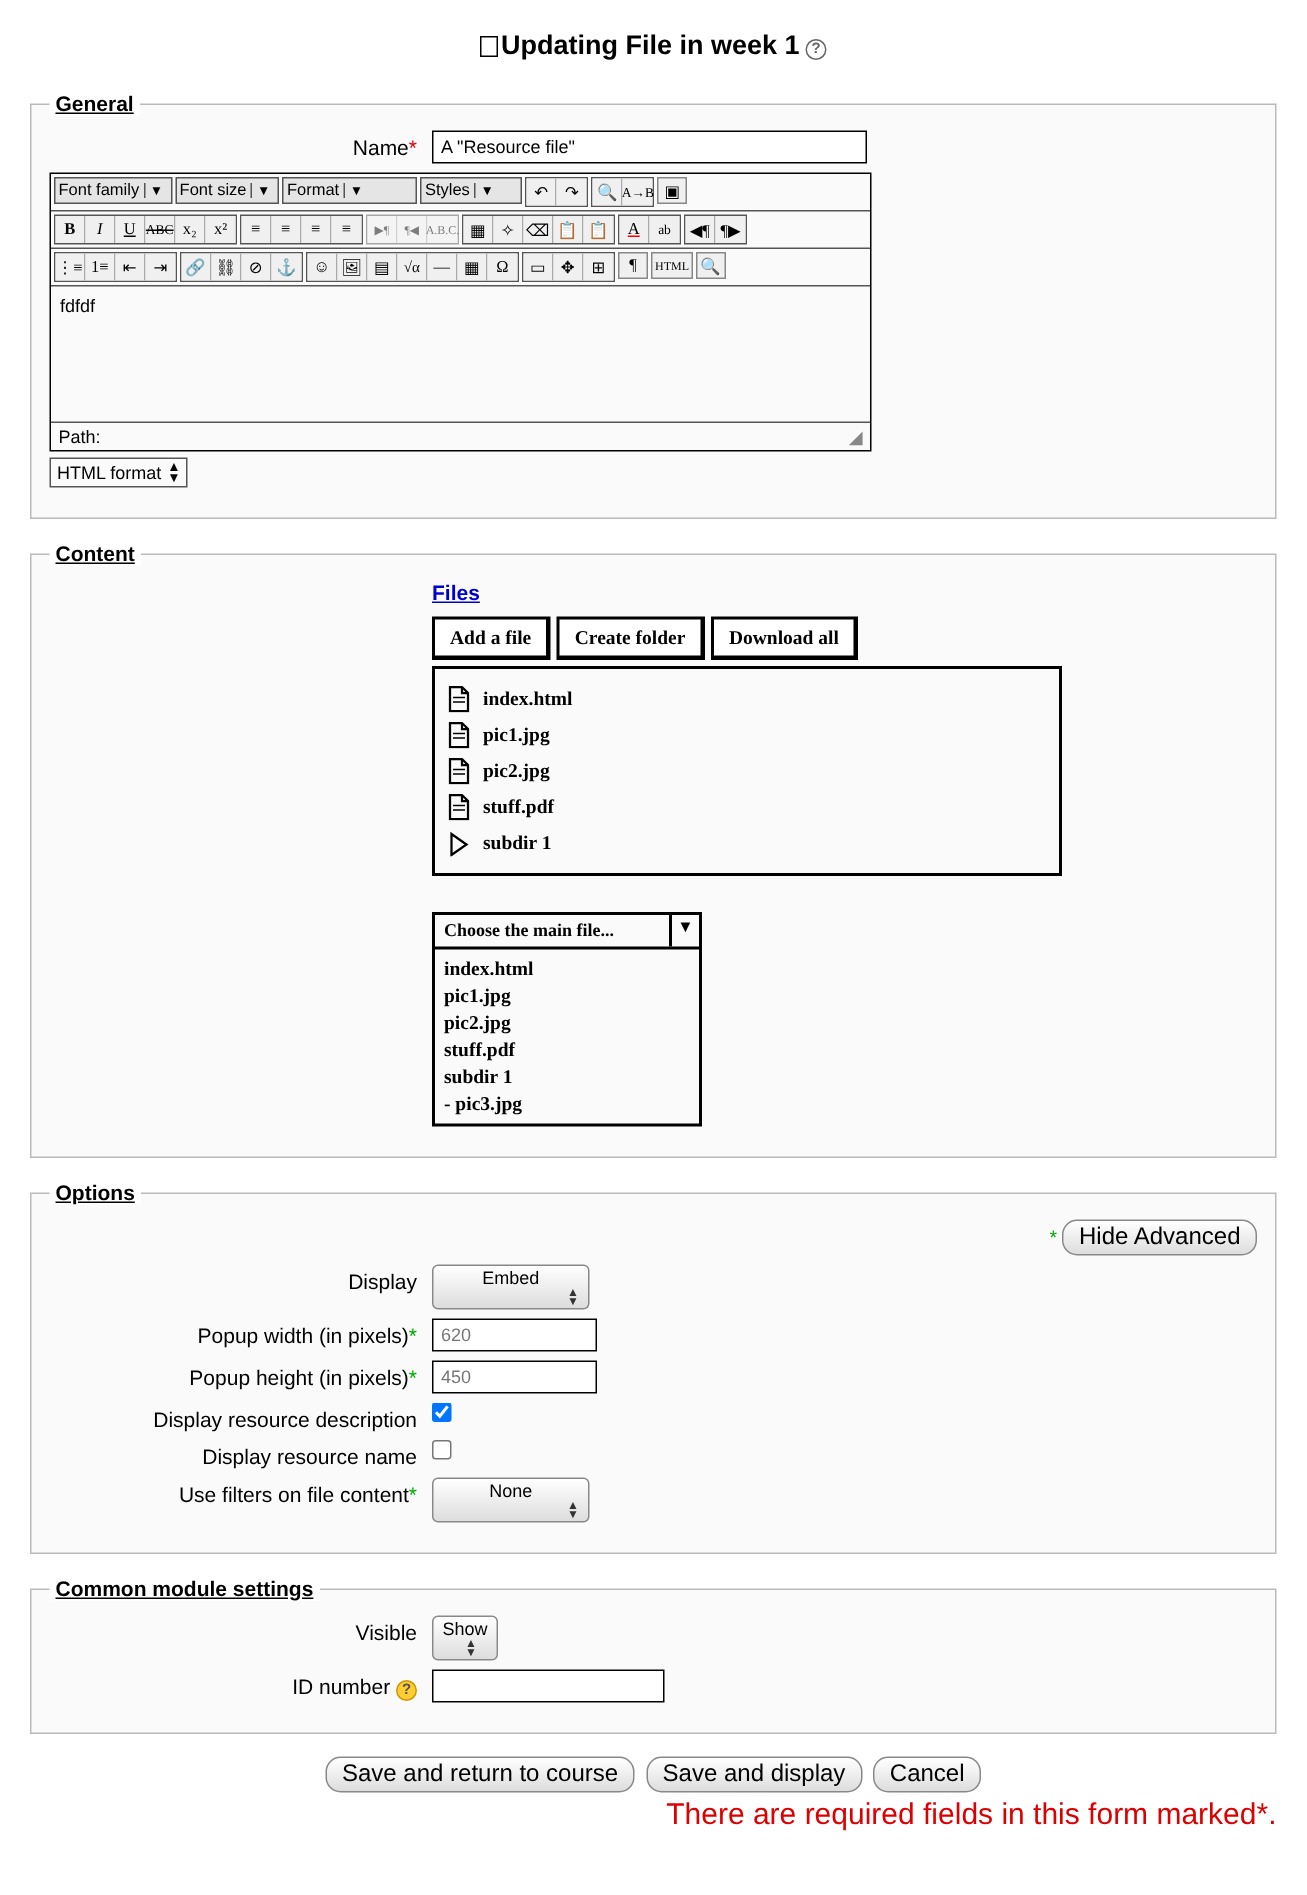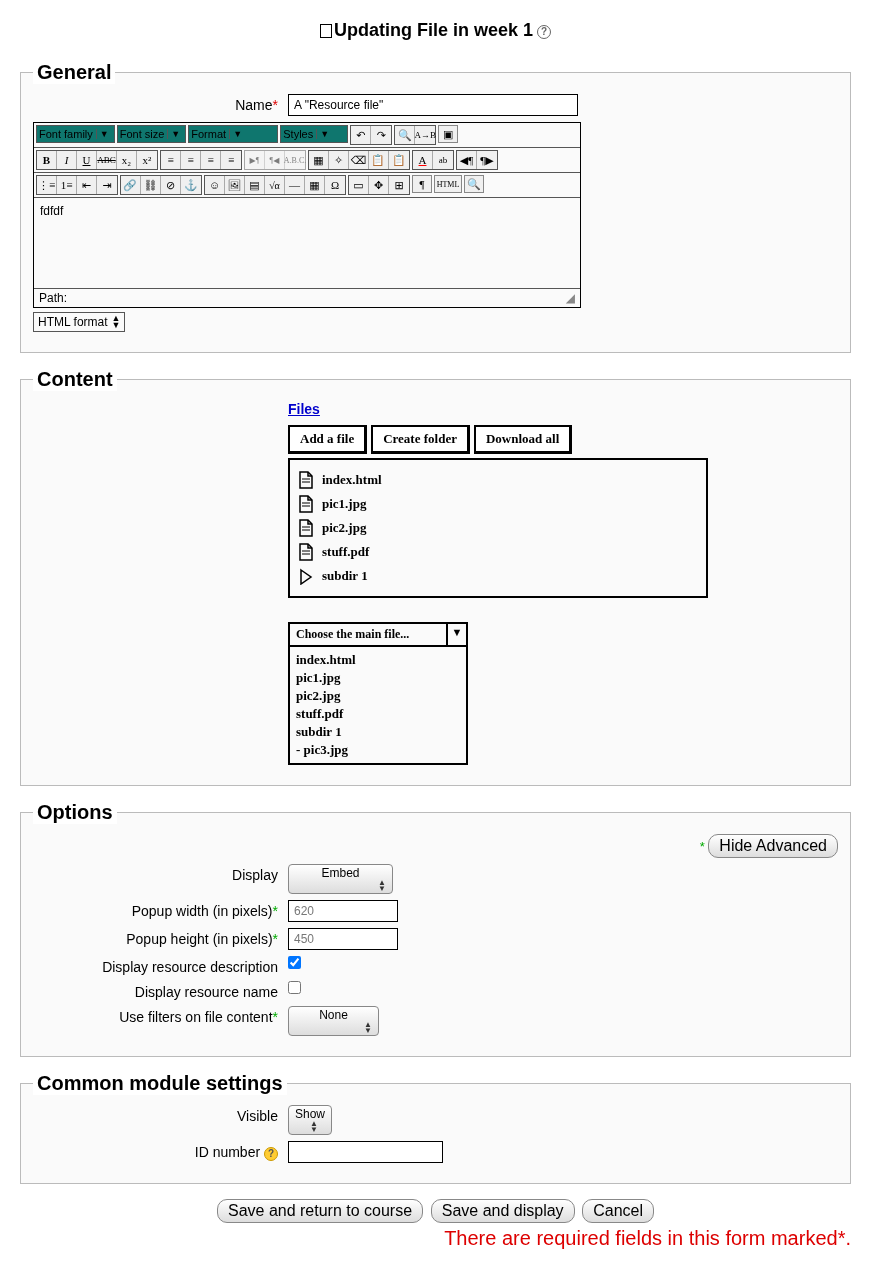--- a/index.html
+++ b/index.html
@@ -2,35 +2,35 @@
 <html><head>
 <meta charset="utf-8">
 <style>
 * { box-sizing: border-box; margin: 0; padding: 0; }
 body { font-family: Arial, Helvetica, sans-serif; font-size: 13px; background: #fff; padding: 20px; width: 871px; }
 .page-title { text-align: center; font-size: 18px; font-weight: bold; margin-bottom: 20px; }
 .page-title .doc-icon { display: inline-block; width: 12px; height: 14px; border: 1px solid #000; margin-right: 2px; position: relative; vertical-align: -2px; }
 .page-title .help-icon { display: inline-block; width: 14px; height: 14px; border: 1px solid #666; border-radius: 50%; font-size: 10px; line-height: 12px; text-align: center; margin-left: 4px; vertical-align: 1px; color: #666; }
 
 fieldset { border: 1px solid #bbb; background: #fafafa; margin-bottom: 15px; padding: 10px 12px 14px; }
-legend { font-weight: bold; font-size: 20px; padding: 0 4px; background: #fff; }
+legend { font-weight: bold; font-size: 14px; padding: 0 4px; background: #fff; text-decoration: underline; }
 
 .form-row { display: flex; align-items: flex-start; margin-bottom: 6px; }
 .form-label { width: 255px; text-align: right; padding-right: 10px; padding-top: 3px; font-size: 14px; }
 .form-value { flex: 1; }
 .req { color: #d00; }
 .req-green { color: #0a0; }
 
 input[type="text"] { border: 1px solid #000; padding: 3px 5px; font-size: 12px; }
 .name-input { width: 290px; }
 
 .editor-wrap { border: 1px solid #000; width: 548px; }
 .editor-toolbar { border-bottom: 1px solid #555; padding: 2px; display: flex; flex-wrap: wrap; gap: 2px; }
 .editor-toolbar:last-of-type { border-bottom: none; }
-.tb-select { border: 1px solid #555; font-size: 11px; height: 18px; background: #0f766e; display: inline-flex; align-items: center; padding: 0 2px; }
+.tb-select { border: 1px solid #555; font-size: 11px; height: 18px; background: #e5e5e5; display: inline-flex; align-items: center; padding: 0 2px; }
 .tb-select .arrow { border-left: 1px solid #555; padding: 0 3px; margin-left: 3px; font-size: 9px; }
 .tb-btn { width: 20px; height: 18px; border: 1px solid #888; background: #f0f0f0; display: inline-flex; align-items: center; justify-content: center; font-size: 11px; font-family: serif; cursor: pointer; }
 .tb-group { display: inline-flex; border: 1px solid #555; }
 .tb-group .tb-btn { border: none; border-right: 1px solid #aaa; }
 .tb-group .tb-btn:last-child { border-right: none; }
 .editor-body { min-height: 90px; padding: 6px; font-size: 12px; }
 .editor-path { border-top: 1px solid #555; padding: 2px 5px; font-size: 12px; display: flex; justify-content: space-between; }
 .resize-handle { cursor: nwse-resize; color: #888; }
 
 .format-select { border: 1px solid #555; padding: 2px 4px; margin-top: 4px; font-size: 12px; display: inline-flex; align-items: center; }
@@ -307,21 +307,21 @@
   </div>
 
   <div class="form-row">
     <div class="form-label">Display resource name</div>
     <div class="form-value"><input type="checkbox" class="checkbox" style=""></div>
   </div>
 
   <div class="form-row">
     <div class="form-label"><span>Use filters on file content</span><span class="req-green">*</span></div>
     <div class="form-value">
-      <span class="select-gray" style="width:91px;">
+      <span class="select-gray" style="width:105px;">
           <span>None</span>
           <span class="updown" style="margin-left:auto;">▲<br>▼</span>
         </span>
     </div>
   </div>
 </fieldset>
 
 <fieldset>
   <legend>Common module settings</legend>
 

